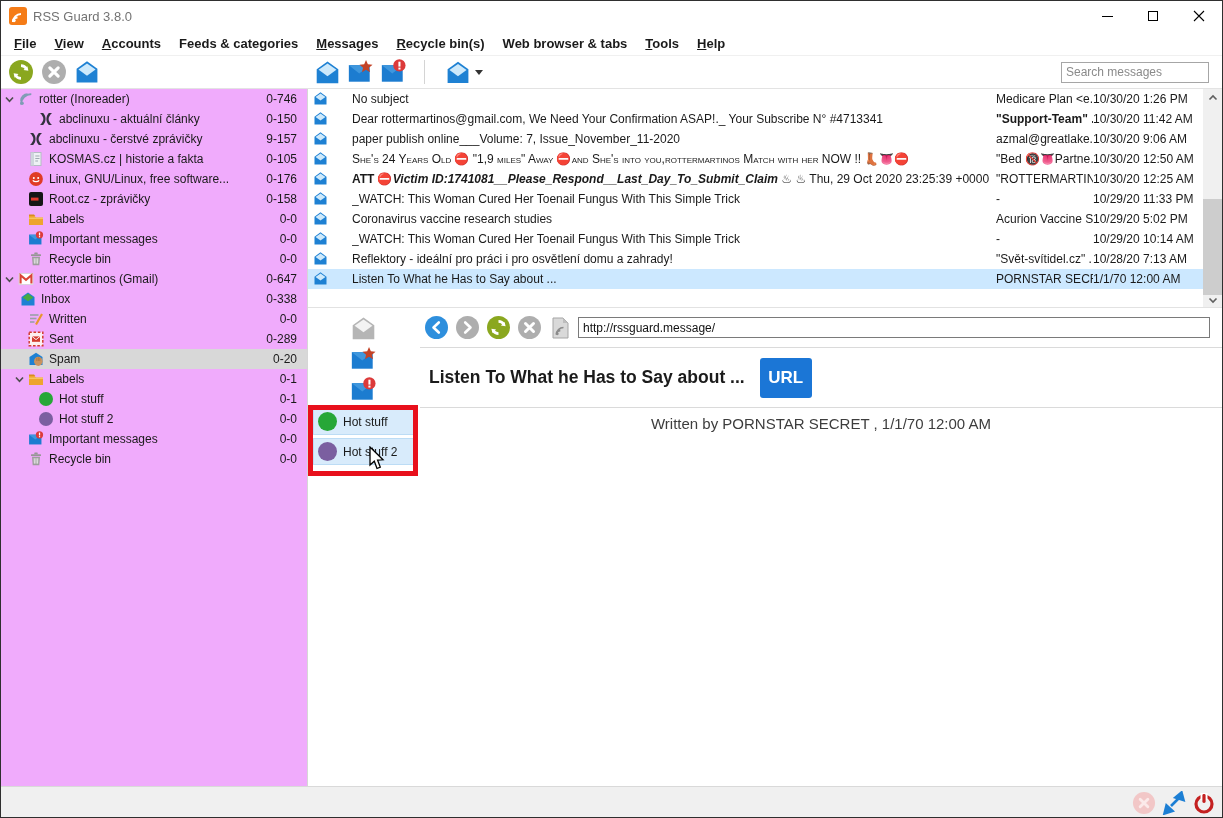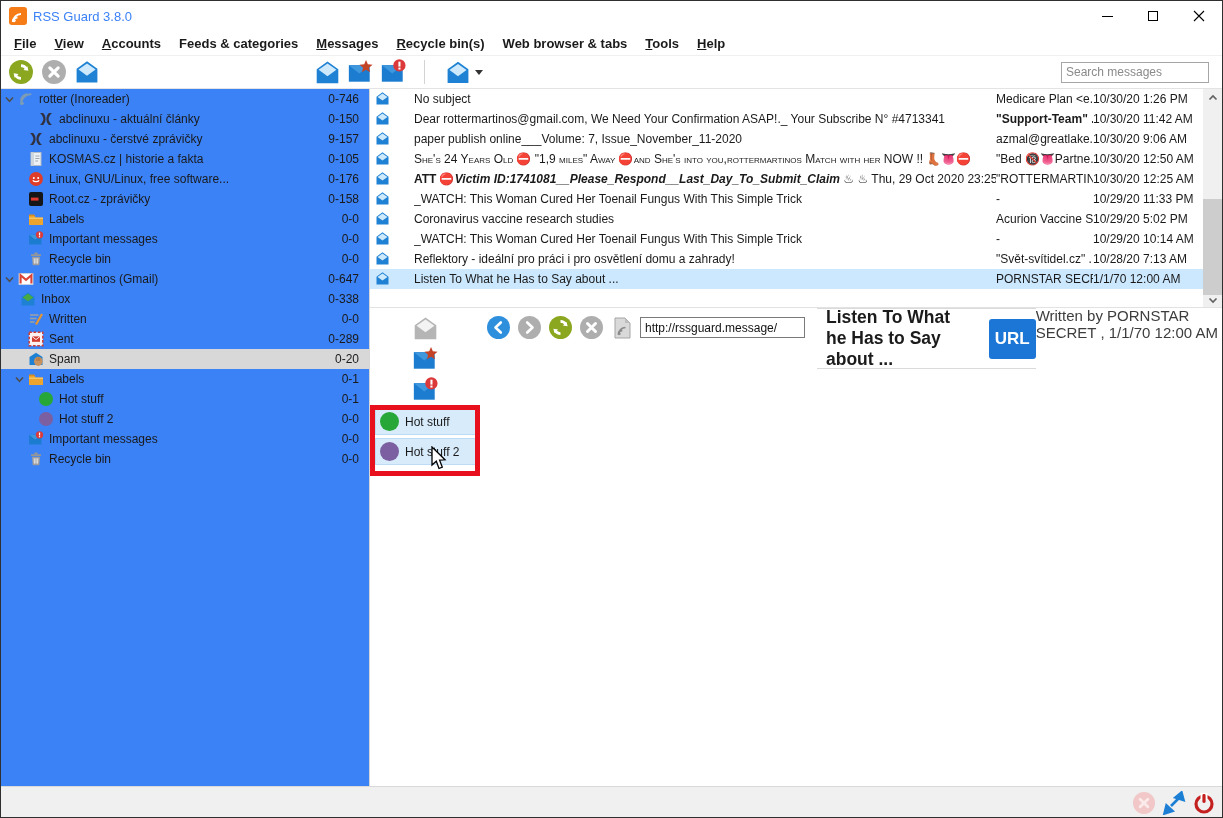--- a/index.html
+++ b/index.html
@@ -6,21 +6,21 @@
   *{box-sizing:border-box;}
   .window{
     position:relative;width:1223px;height:818px;background:#fff;
     border:1px solid #2f2f2f;overflow:hidden;
     font-family:"Liberation Sans","DejaVu Sans",sans-serif;color:#1a1a1a;
   }
   
   .titlebar{height:30px;display:flex;align-items:center;background:#fff;}
   .app-icon{width:18px;height:18px;margin:0 6px 0 8px;border-radius:3px;background:#f57c17;position:relative;flex:none;}
   .app-icon svg{position:absolute;inset:0;}
-  .title-text{font-size:13px;color:#3b82f6;}
+  .title-text{font-size:13px;color:#737373;}
   .win-controls{margin-left:auto;display:flex;height:30px;}
   .win-btn{width:46px;height:30px;display:flex;align-items:center;justify-content:center;}
   .glyph-min{width:11px;height:1px;background:#000;display:block;}
   .glyph-max{width:10px;height:10px;border:1px solid #000;display:block;}
   
   .menubar{height:25px;display:flex;align-items:center;padding-left:4px;border-bottom:1px solid #f0f0f0;font-size:13px;}
   .menu-item{padding:3px 9px;white-space:nowrap;font-weight:bold;}
   .menu-item u{text-decoration:underline;}
   
   .toolbar-row{height:33px;display:flex;align-items:center;border-bottom:1px solid #e3e3e3;}
@@ -30,21 +30,21 @@
   .tbtn svg{width:26px;height:26px;}
   .tbtn.small svg{width:27px;height:27px;}
   .tsep{width:1px;height:24px;background:#d4d4d4;margin:0 4px;flex:none;}
   .dropbtn{display:flex;align-items:center;gap:4px;}
   .caret{width:0;height:0;border-left:4px solid transparent;border-right:4px solid transparent;border-top:5px solid #333;}
   .search-wrap{margin-left:auto;margin-right:13px;}
   .search-input{width:148px;height:21px;border:1px solid #a6a6a6;font-size:12px;padding:0 4px;font-family:inherit;color:#222;}
   .search-input::placeholder{color:#8a8a8a;}
   
   .main{display:flex;height:697px;}
-  .feeds-panel{width:369px;flex:none;border-right:1px solid #d6d6d6;background:#3b82f6;overflow:hidden;}
+  .feeds-panel{width:307px;flex:none;border-right:1px solid #d6d6d6;background:#f0abfc;overflow:hidden;}
   .feed-row{height:20px;display:flex;align-items:center;font-size:12px;white-space:nowrap;}
   .feed-row.sel{background:#d8d8d8;}
   .chev{width:13px;height:12px;flex:none;display:flex;align-items:center;}
   .chev svg{width:11px;height:11px;}
   .ficon{width:17px;height:16px;flex:none;display:flex;align-items:center;justify-content:center;margin-right:5px;}
   .ficon svg{width:16px;height:16px;}
   .flabel{flex:1;overflow:hidden;text-overflow:ellipsis;}
   .fcount{padding-right:10px;text-align:right;flex:none;margin-left:26px;}
   .right-panel{flex:1;display:flex;flex-direction:column;min-width:0;}
   
@@ -66,21 +66,21 @@
   .sb-thumb{position:absolute;left:0;top:110px;width:19px;height:96px;background:#cdcdcd;}
   
   .preview{position:relative;flex:1;display:flex;min-height:0;}
   .v-toolbar{width:112px;flex:none;padding-top:5px;}
   .v-btn{width:34px;height:30px;margin:0 0 1px 38px;display:flex;align-items:center;justify-content:center;}
   .v-btn svg{width:29px;height:27px;}
   .label-btn{width:101px;height:27px;margin:3px 0 3px 5px;display:flex;align-items:center;gap:6px;background:#d8ebfb;border:1px solid #bcdcf5;font-size:12px;padding-left:4px;}
   .label-dot{width:19px;height:19px;border-radius:50%;flex:none;}
   .red-rect{position:absolute;left:0;top:97px;width:110px;height:71px;border:5px solid #e8101c;pointer-events:none;}
   .cursor{position:absolute;left:58px;top:138px;width:19px;height:24px;pointer-events:none;}
-  .preview-main{flex:1;display:flex;flex-direction:row;min-width:0;}
+  .preview-main{flex:1;display:flex;flex-direction:column;min-width:0;}
   .nav-toolbar{height:39px;display:flex;align-items:center;gap:6px;padding:0 12px 0 4px;}
   .nav-btn{width:25px;height:25px;flex:none;}
   .nav-btn svg{width:25px;height:25px;}
   .rss-doc{width:24px;height:24px;flex:none;}
   .rss-doc svg{width:24px;height:24px;}
   .url-input{flex:1;height:21px;border:1px solid #7a7a7a;font-size:12px;padding:0 4px;font-family:inherit;color:#111;}
   .title-strip{height:61px;border-top:1px solid #dadada;border-bottom:1px solid #dadada;display:flex;align-items:center;padding-left:9px;}
   .msg-title{font-size:17.5px;font-weight:600;color:#1b1b1b;}
   .url-button{margin-left:15px;width:52px;height:40px;background:#1b76d6;color:#fff;border:none;border-radius:3px;font-size:17px;font-weight:bold;font-family:inherit;}
   .byline{height:31px;display:flex;align-items:center;justify-content:center;font-size:15px;color:#3d3d3d;}

